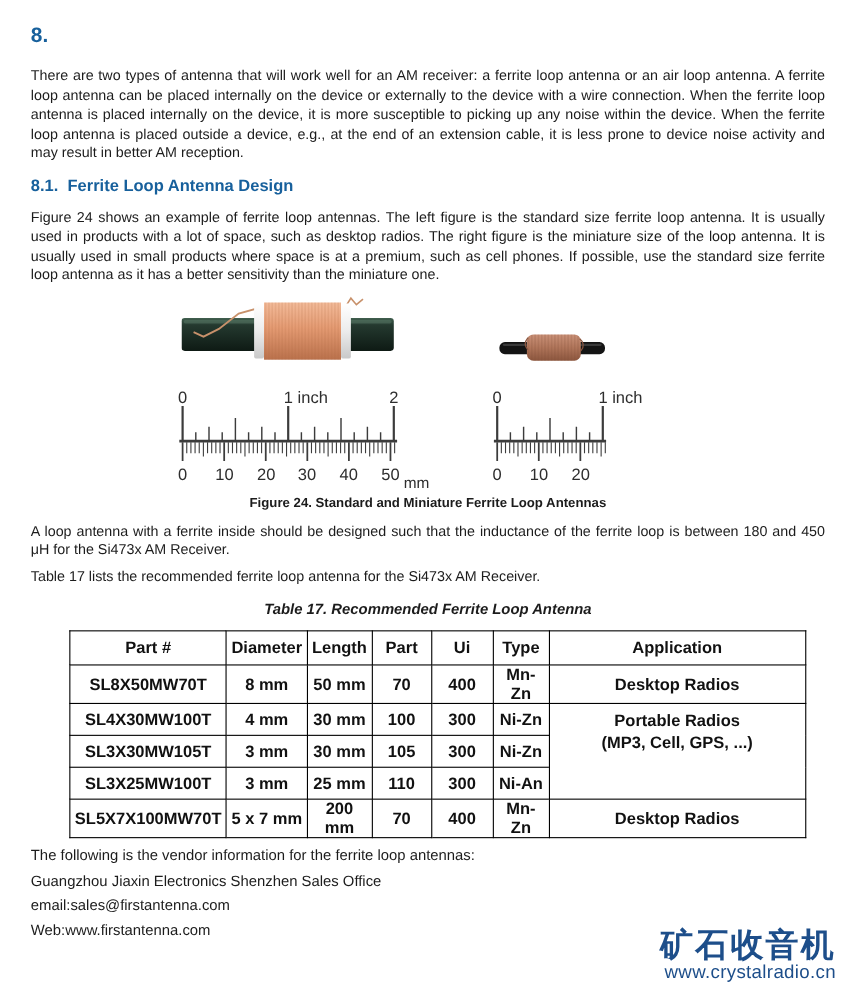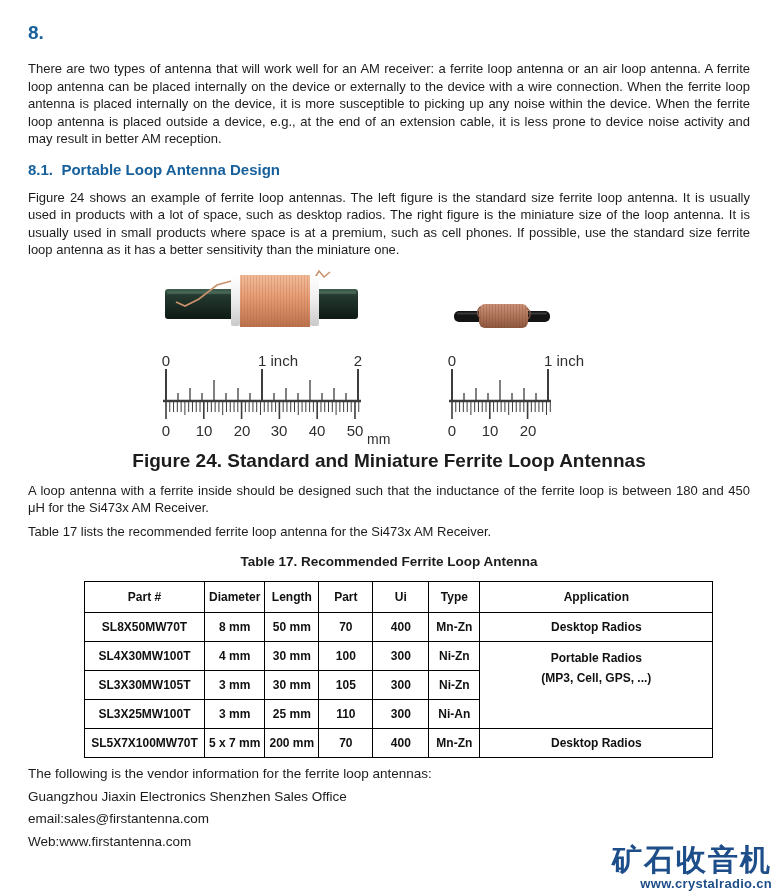--- a/index.html
+++ b/index.html
@@ -16,51 +16,51 @@
   .h81{color:#17609c;font-weight:bold;font-size:15px;line-height:19px;margin:6px 0 10px 0;}
   
   .figure{position:relative;height:185px;margin-top:4px;}
   .figure svg{position:absolute;display:block;}
   .photoL{left:137px;top:6px;}
   .rulerL{left:132px;top:90px;}
   .photoR{left:424px;top:38px;}
   .rulerR{left:418px;top:90px;}
   .rl{font-size:15px;fill:#2e2e2e;}
   .ru{font-size:14px;fill:#2e2e2e;}
-  .caption{text-align:center;font-weight:bold;font-size:19px;margin:2px 0 10px 0;}
+  .caption{text-align:center;font-weight:bold;font-size:12px;margin:2px 0 10px 0;}
   .p-tight{margin-top:6px;}
-  .table-title{text-align:center;font-weight:bold;font-size:13.5px;margin:14px 0 12px 0;}
-  
-  table.spec{border-collapse:collapse;margin-left:56px;font-size:12px;color:#111;}
+  .table-title{text-align:center;font-weight:bold;font-size:13.5px;margin:14px 0 12px 0;font-style:italic;}
+  
+  table.spec{border-collapse:collapse;margin-left:35px;font-size:15px;color:#111;}
   .spec th,.spec td{border:1.5px solid #000;text-align:center;padding:0 4px;font-weight:bold;}
   .spec th{height:30px;font-weight:bold;}
   .spec td{height:28px;}
   .spec td.merged{vertical-align:top;padding-top:6px;line-height:20px;}
   
   .vendor{margin-top:5px;font-size:13.5px;line-height:22.5px;}
   
-  .wm{position:absolute;right:5px;bottom:2px;text-align:right;color:#1d4e8a;}
+  .wm{position:absolute;right:17px;bottom:2px;text-align:right;color:#1d4e8a;}
   .wm .logo{font-size:30px;font-weight:bold;letter-spacing:2px;line-height:33px;}
-  .wm .url{font-size:13px;font-weight:bold;letter-spacing:0.3px;line-height:15px;}
+  .wm .url{font-size:17px;font-weight:normal;letter-spacing:0.3px;line-height:15px;}
 </style>
 </head>
 <body>
 
 <div class="page">
   <div class="content">
 
     <div class="h8">
       <span class="num">8.</span>
     </div>
 
     <p class="para" style="margin-bottom:12px;">There are two types of antenna that will work well for an AM receiver: a ferrite loop antenna or an air loop antenna. A ferrite loop antenna can be placed internally on the device or externally to the device with a wire connection. When the ferrite loop antenna is placed internally on the device, it is more susceptible to picking up any noise within the device. When the ferrite loop antenna is placed outside a device, e.g., at the end of an extension cable, it is less prone to device noise activity and may result in better AM reception.</p>
 
     <div class="h81">
       <span>8.1.</span>&nbsp;
-      <span>Portable Loop Antenna Design</span>
+      <span>Ferrite Loop Antenna Design</span>
     </div>
 
     <p class="para">Figure 24 shows an example of ferrite loop antennas. The left figure is the standard size ferrite loop antenna. It is usually used in products with a lot of space, such as desktop radios. The right figure is the miniature size of the loop antenna. It is usually used in small products where space is at a premium, such as cell phones. If possible, use the standard size ferrite loop antenna as it has a better sensitivity than the miniature one.</p>
 
     <div class="figure">
 
       <svg class="photoL" width="195" height="64" viewBox="0 0 195 64">
         <defs>
           <linearGradient id="rodL" x1="0" y1="0" x2="0" y2="1">
             <stop offset="0" stop-color="#41604f"></stop>

